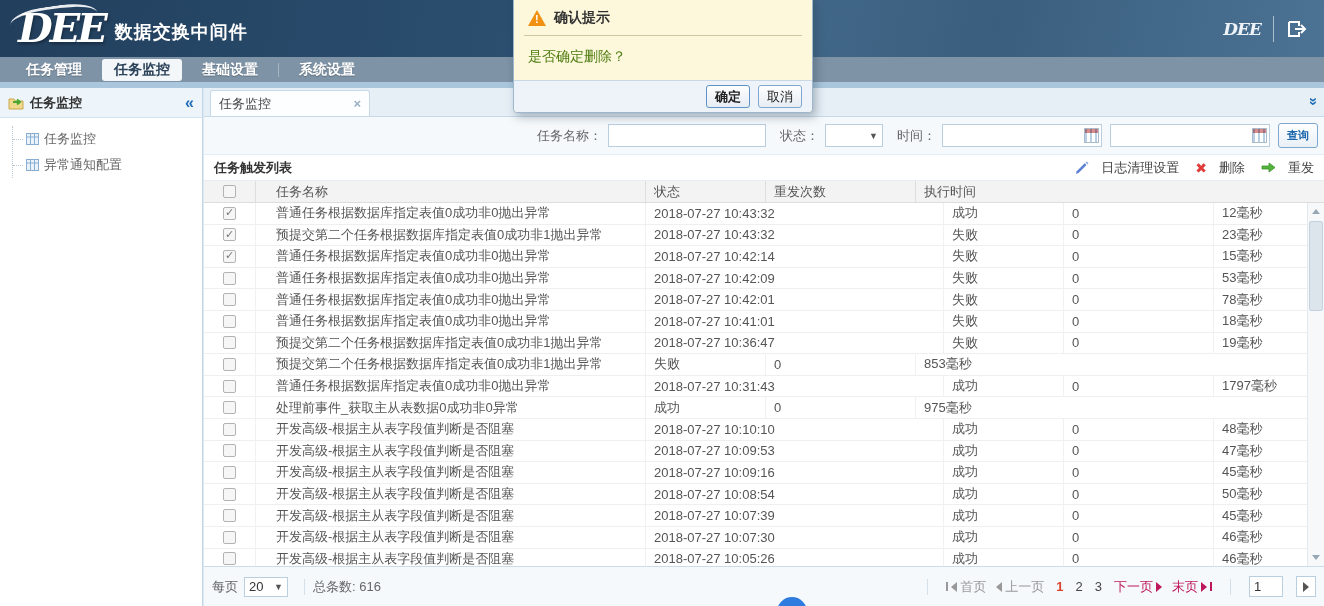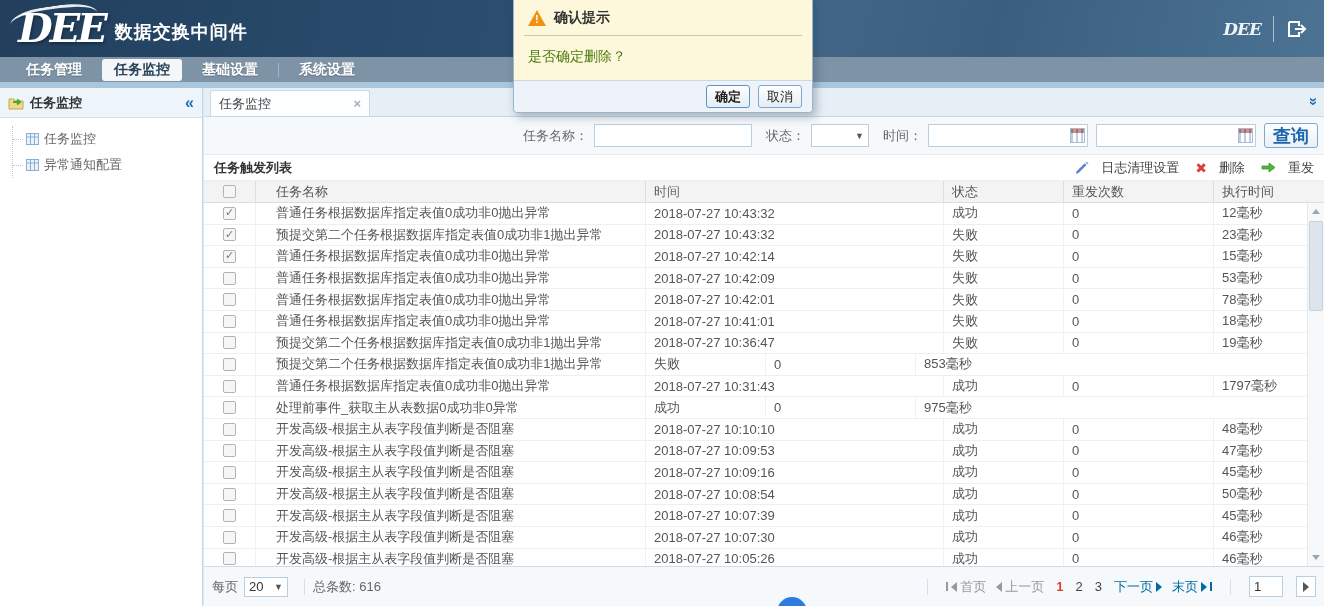--- a/index.html
+++ b/index.html
@@ -64,21 +64,21 @@
     align-items:center; justify-content:flex-end; padding:0 4px; cursor:pointer; }
   .s-select .arr { font-size:9px; color:#555; }
   .date-box { position:relative; width:160px; height:23px; border:1px solid #b9cfe0; background:#fff; }
   .date-box input { position:absolute; inset:0; border:none; width:138px; padding:0 4px;
     font-family:inherit; font-size:13px; }
   .cal-icon { position:absolute; right:2px; top:3px; width:15px; height:15px; border:1px solid #a9bccc;
     background:linear-gradient(#d98c8c 0 4px,#fff 4px),
       repeating-linear-gradient(90deg,#b9cfe6 0 2px,transparent 2px 5px); background-blend-mode:multiply;
     cursor:pointer; }
   .query-btn { margin-left:8px; height:25px; padding:0 8px; border:1px solid #7fa8d0; border-radius:3px;
-    background:linear-gradient(#fefefe,#e9f0f7); color:#1b66ad; font-weight:bold; font-size:18px; cursor:pointer;
+    background:linear-gradient(#fefefe,#e9f0f7); color:#1b66ad; font-weight:bold; font-size:11px; cursor:pointer;
     font-family:inherit; }
 
   .sectionrow { height:26px; display:flex; align-items:center; padding:0 10px;
     border-bottom:1px solid #e8eef4; }
   .sec-title { font-weight:bold; color:#333; flex:1; }
   .tool-link { display:flex; align-items:center; gap:12px; margin-left:16px; color:#444; cursor:pointer; }
   .pencil-icon { width:14px; height:14px; }
   .del-x { color:#e03c3c; font-weight:bold; font-size:14px; }
   .resend-arrow { width:15px; height:13px; }
 
@@ -115,21 +115,21 @@
 
   
   .footrow { height:40px; border-top:1px solid #cddcea; background:#f5f9fc; display:flex;
     align-items:center; padding:0 8px; color:#666; }
   .pp-select { width:44px; height:20px; border:1px solid #b9cfe0; background:#fff; display:flex;
     align-items:center; justify-content:space-between; padding:0 4px; margin:0 8px 0 6px; cursor:pointer; color:#333;}
   .pp-select .arr { font-size:9px; color:#555; }
   .foot-sep { width:1px; height:16px; background:#d4e0ea; margin:0 8px; }
   .pager { margin-left:auto; display:flex; align-items:center; gap:10px; }
   .pg-link { display:flex; align-items:center; gap:3px; cursor:pointer; color:#999; }
-  .pg-link.enabled { color:#0369a1; }
+  .pg-link.enabled { color:#be185d; }
   .bar { width:2px; height:9px; background:currentColor; }
   .tl { width:0; height:0; border-top:5px solid transparent; border-bottom:5px solid transparent;
     border-right:6px solid currentColor; }
   .tr { width:0; height:0; border-top:5px solid transparent; border-bottom:5px solid transparent;
     border-left:6px solid currentColor; }
   .pg-num { cursor:pointer; color:#444; padding:0 2px; }
   .pg-num.current { color:#d9442e; font-weight:bold; }
   .goto-input { width:34px; height:21px; border:1px solid #b9cfe0; text-align:left; padding:0 4px;
     font-family:inherit; font-size:13px; color:#333; }
   .goto-btn { width:20px; height:21px; border:1px solid #b9cfe0; background:#fff; display:flex;
@@ -270,21 +270,20 @@
         </svg>
         <span>重发</span>
       </span>
     </div>
 
     <div class="thead">
       <div class="cell c-check">
           <span class="cbox"></span>
         </div>
       <div class="cell c-name">任务名称</div>
-      <div class="cell c-time">时间</div>
       <div class="cell c-status">状态</div>
       <div class="cell c-retry">重发次数</div>
       <div class="cell c-exec">执行时间</div>
     </div>
 
     <div class="tbody">
       <div class="rows" id="rows">
           <div class="trow">
         <div class="cell c-check">
               <span class="cbox checked"></span>

